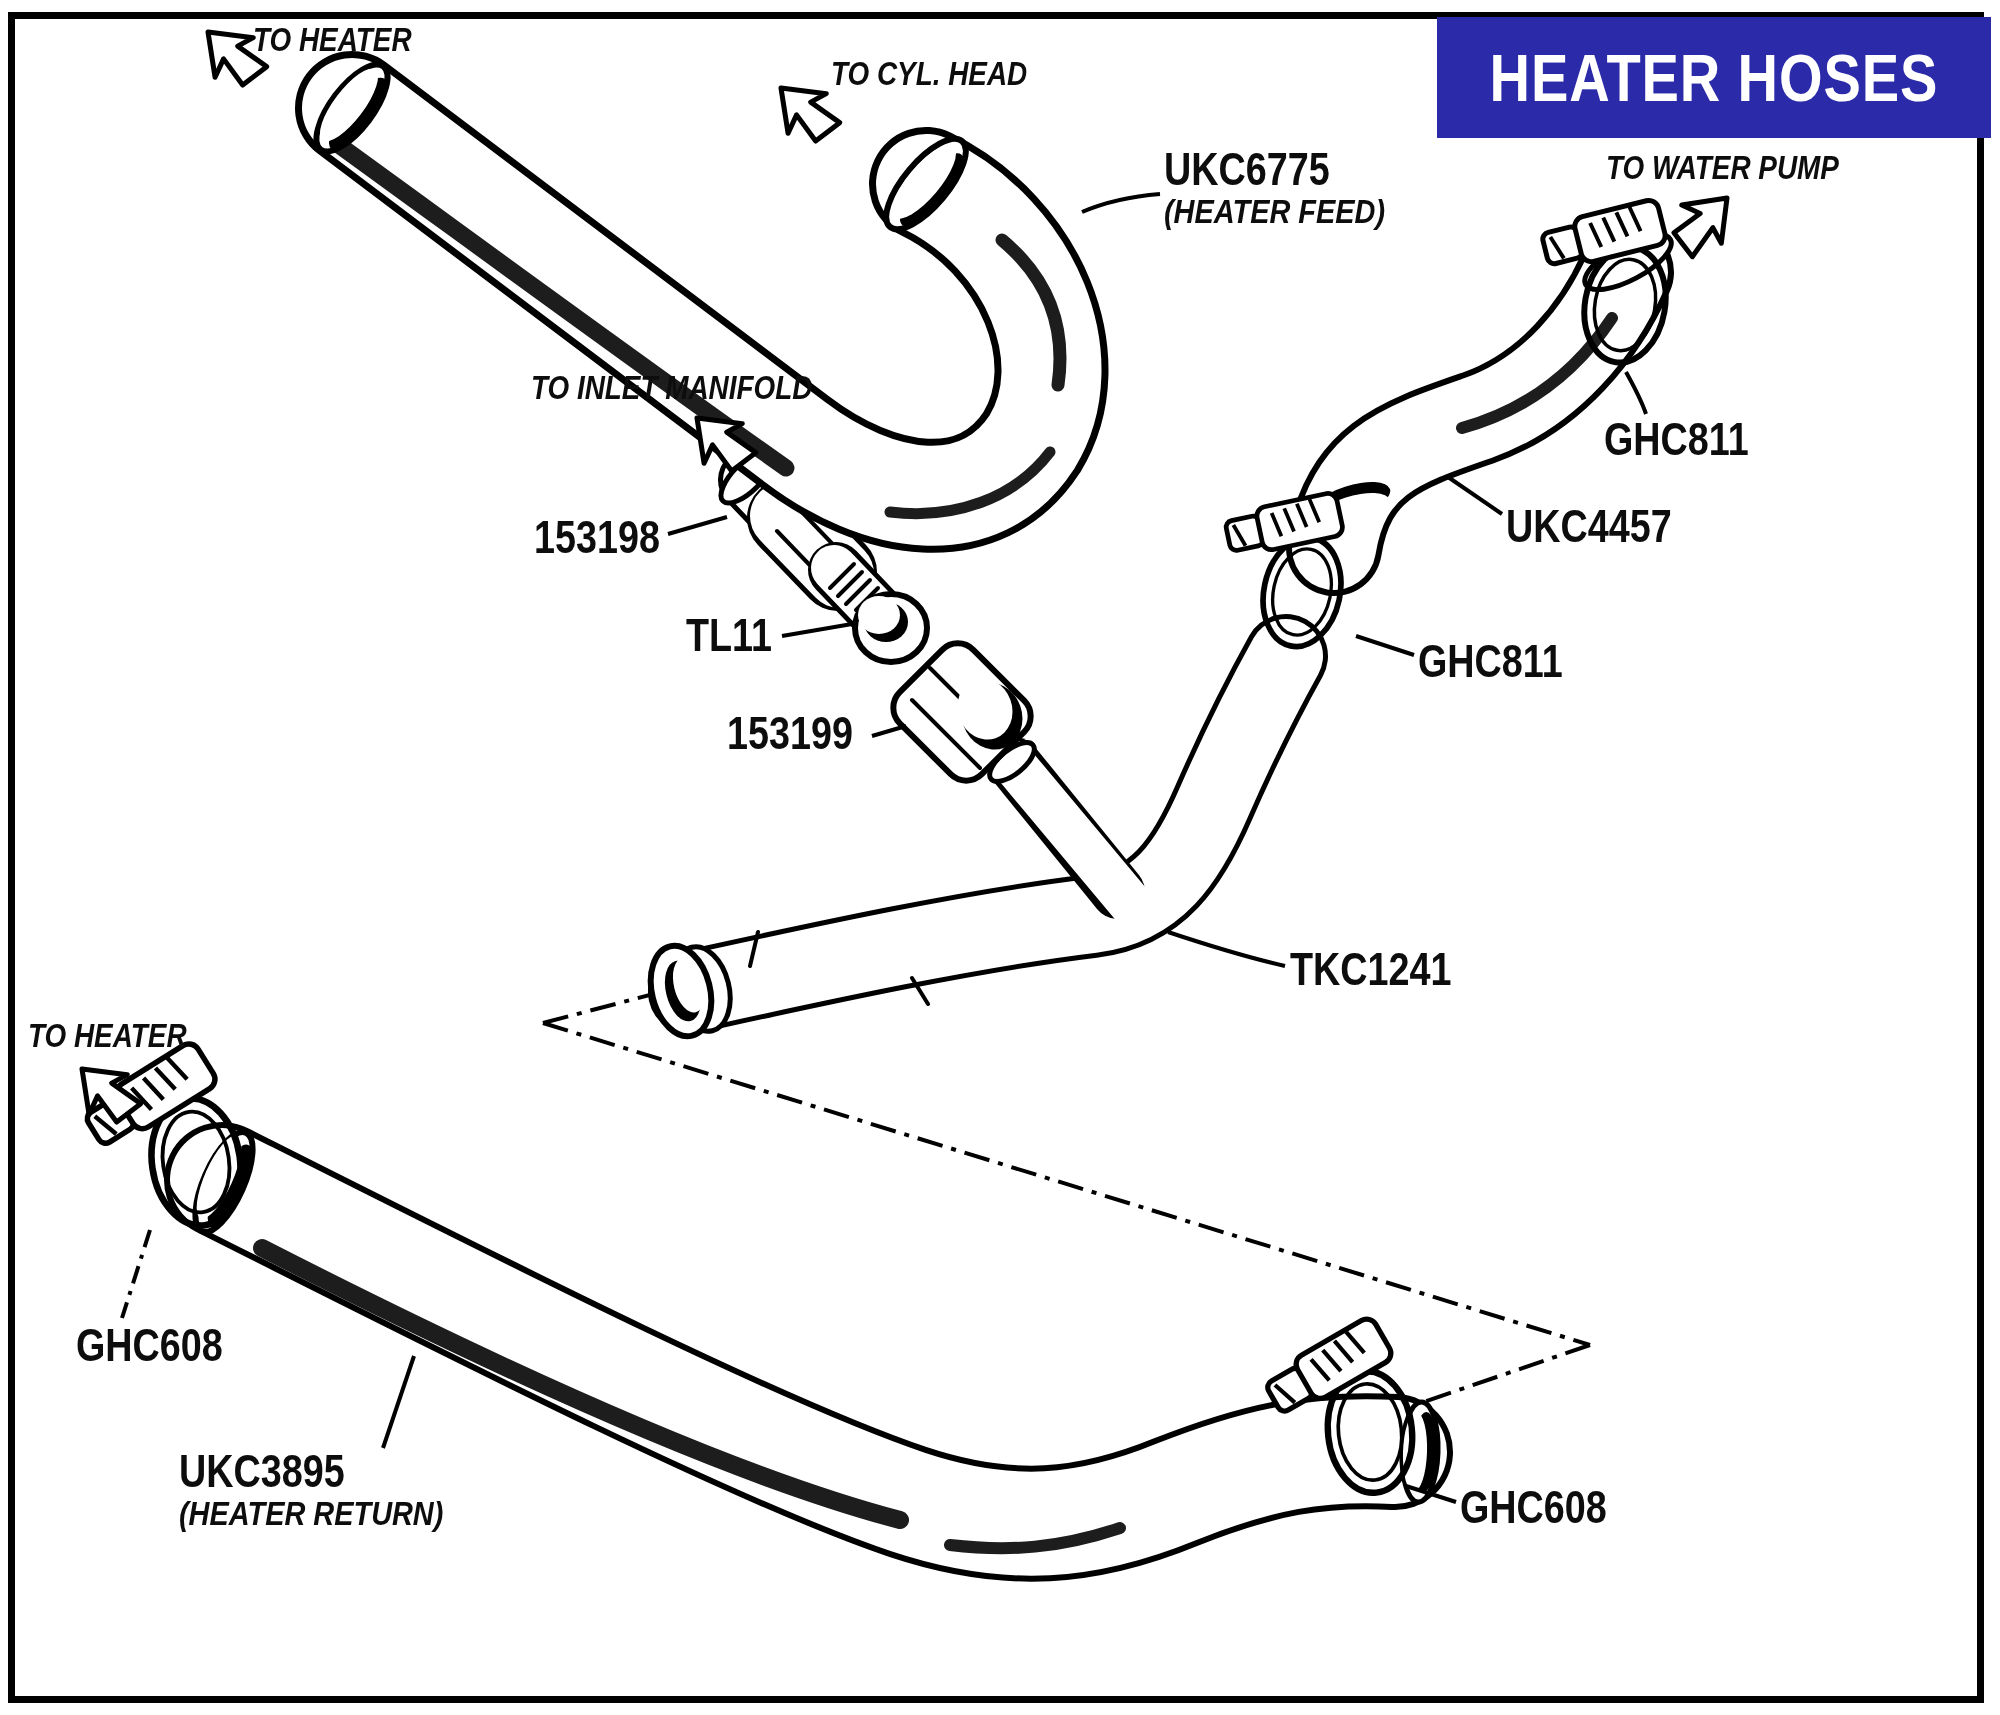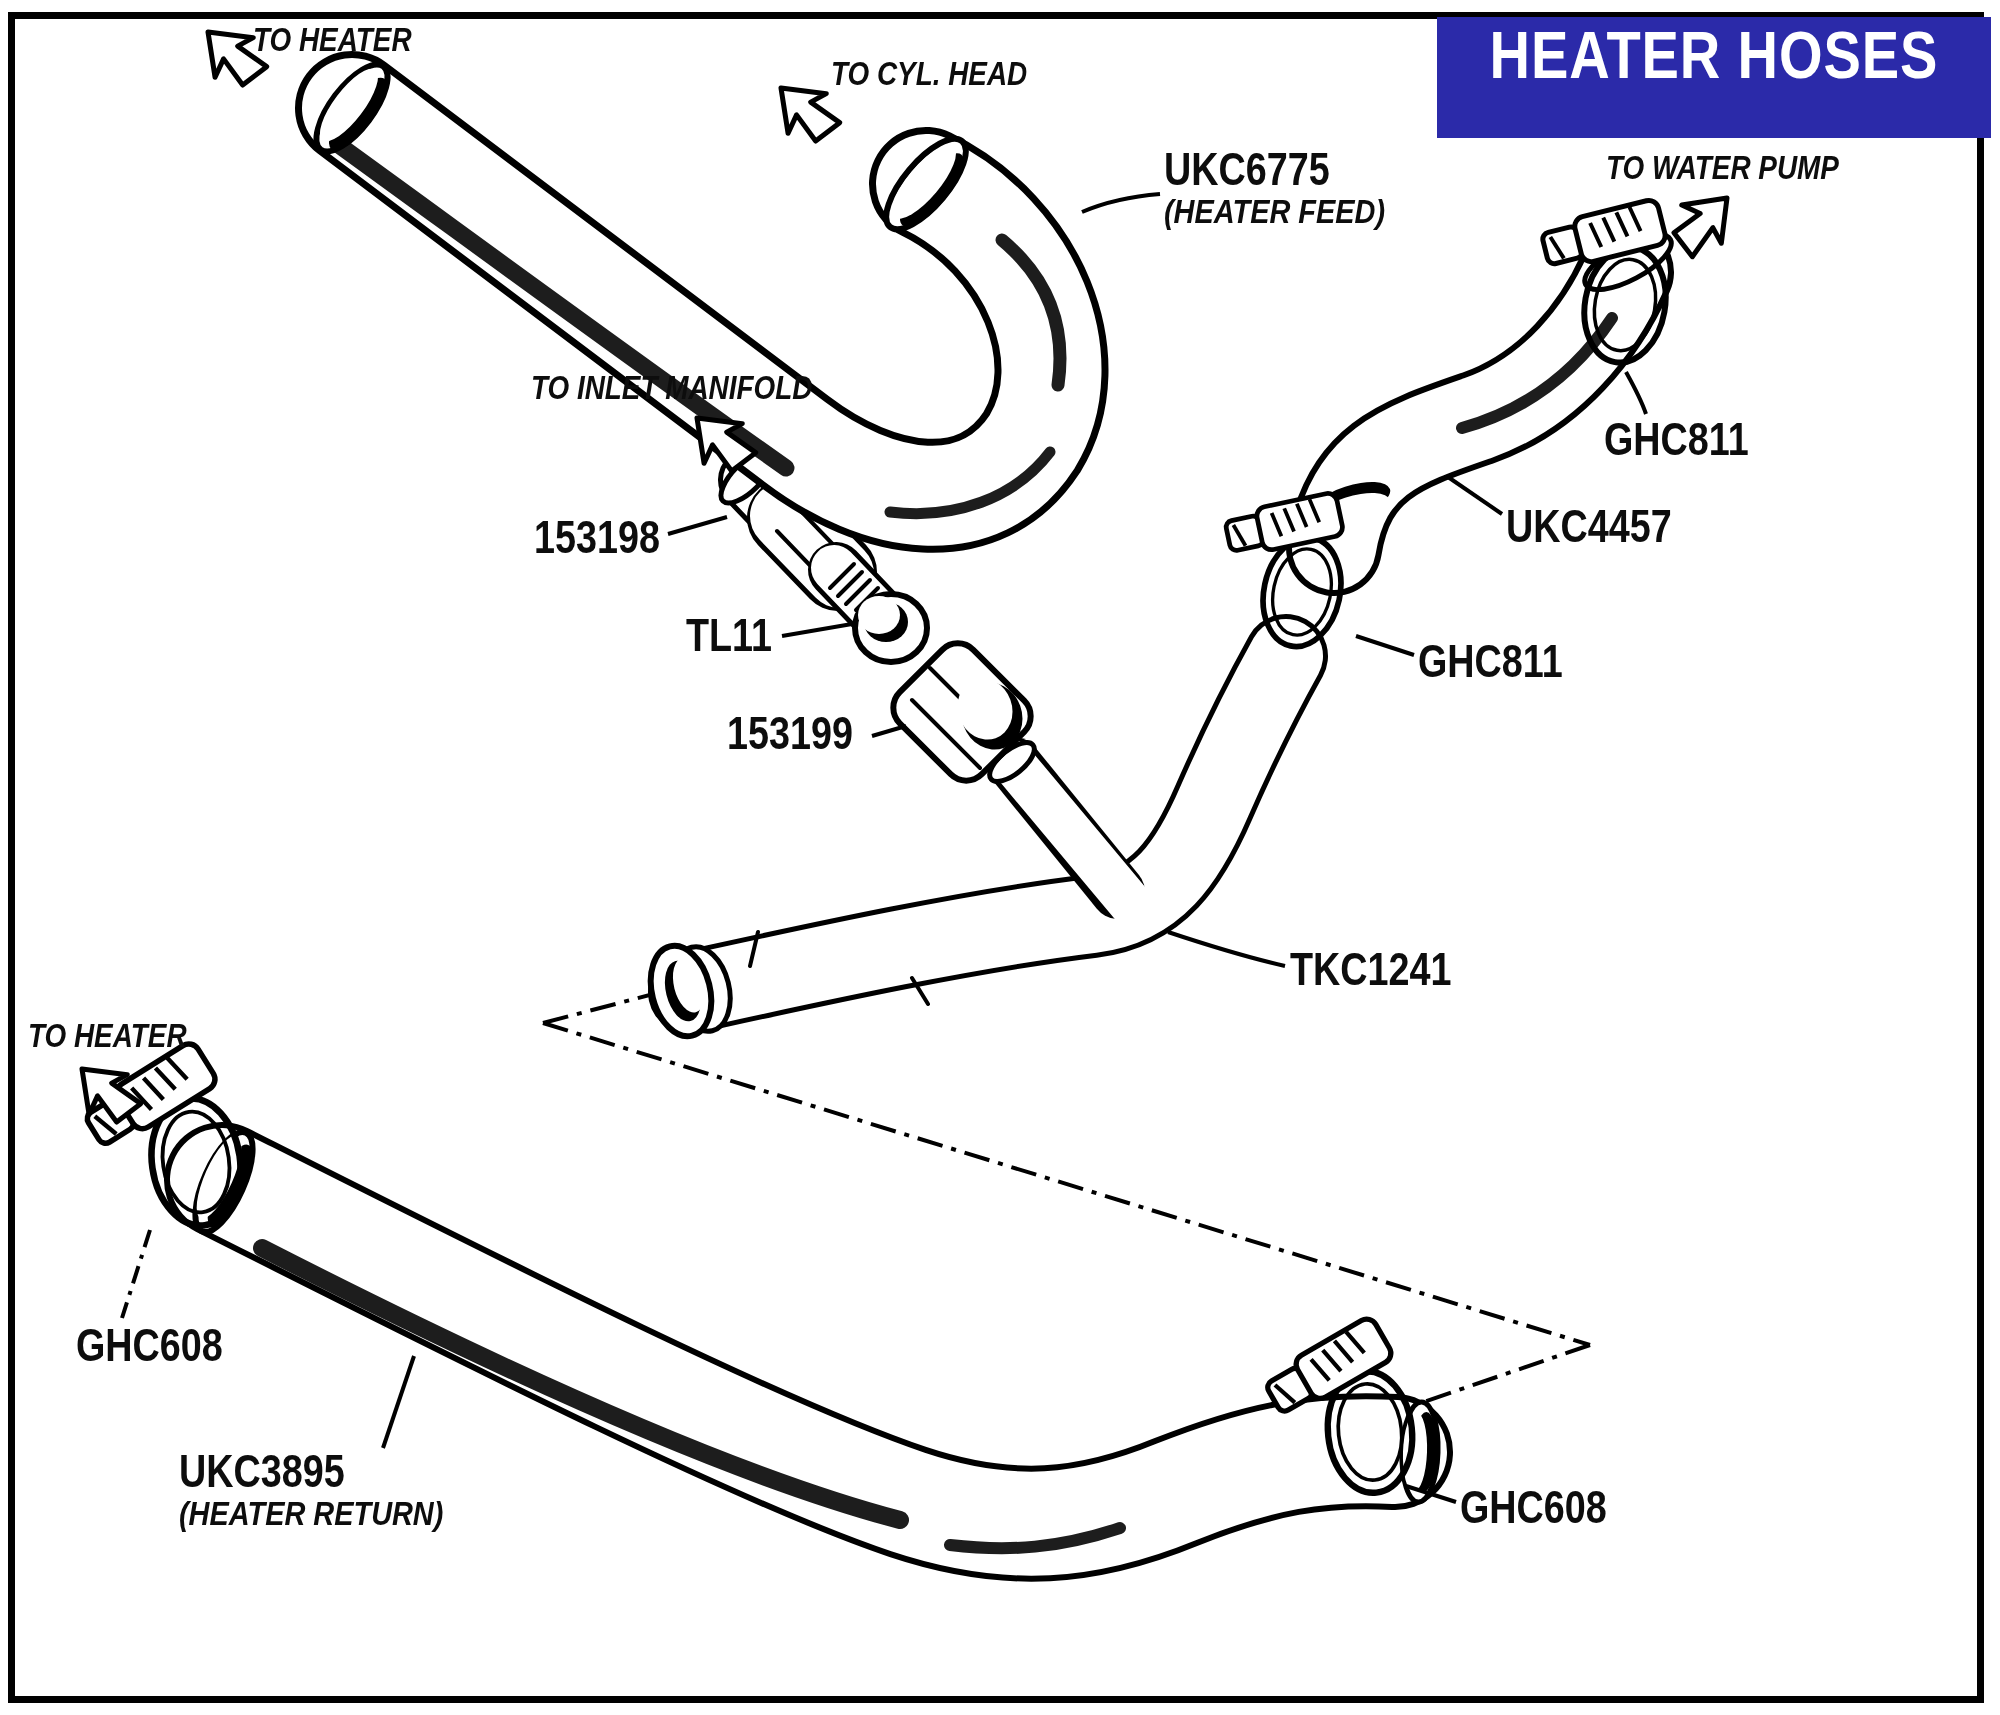--- a/index.html
+++ b/index.html
@@ -2,21 +2,21 @@
 <html><head>
 <meta charset="utf-8">
 <style>
   html,body{margin:0;padding:0;background:#ffffff;}
   .stage{position:relative;width:2000px;height:1715px;background:#ffffff;
          font-family:"Liberation Sans",sans-serif;overflow:hidden;}
   .frame{position:absolute;left:8px;top:12px;width:1976px;height:1691px;
          border:7px solid #000;box-sizing:border-box;}
   svg.art{position:absolute;left:0;top:0;}
   .banner{position:absolute;left:1437px;top:17px;width:554px;height:121px;
-          display:flex;justify-content:center;z-index:5;}
+          display:flex;align-items:center;justify-content:center;z-index:5;}
   .banner span{font-size:66px;font-weight:700;letter-spacing:1px;
                transform:scaleX(.85);white-space:nowrap;}
   .dlabel{position:absolute;font-weight:700;font-style:italic;font-size:34px;
           white-space:nowrap;transform:scaleX(.82);transform-origin:0 0;
           color:#0d0d0d;z-index:4;line-height:1.05;}
   .plabel{position:absolute;font-weight:700;font-size:46px;white-space:nowrap;
           transform:scaleX(.82);transform-origin:0 0;color:#0d0d0d;z-index:4;
           line-height:1.0;}
   .sublabel{position:absolute;font-weight:700;font-style:italic;font-size:34px;
           white-space:nowrap;transform:scaleX(.85);transform-origin:0 0;

